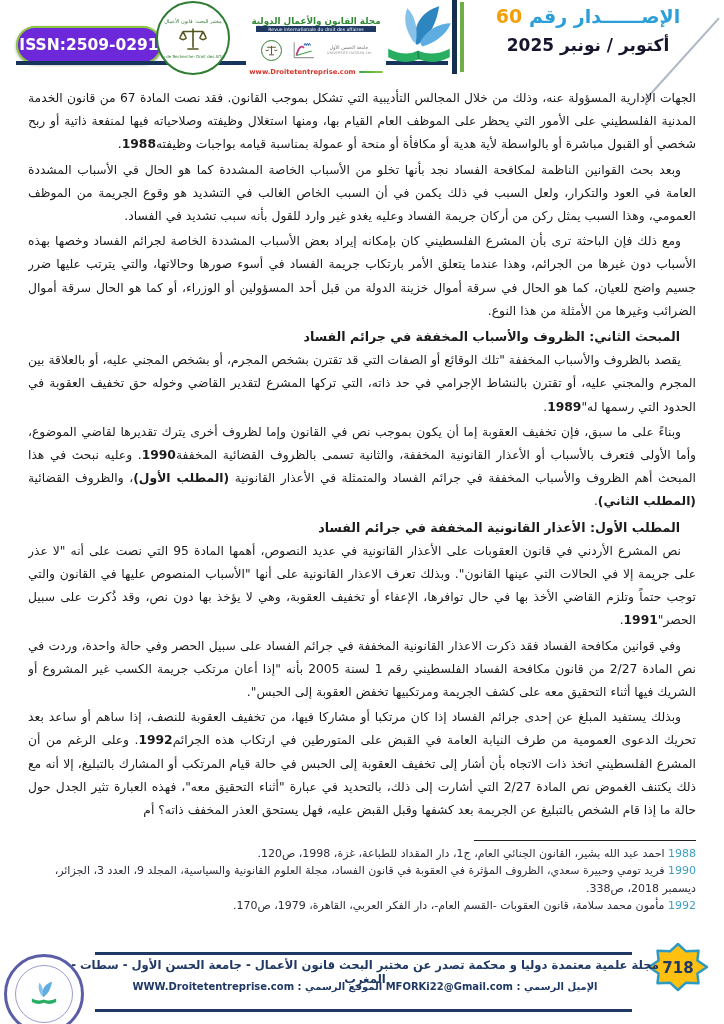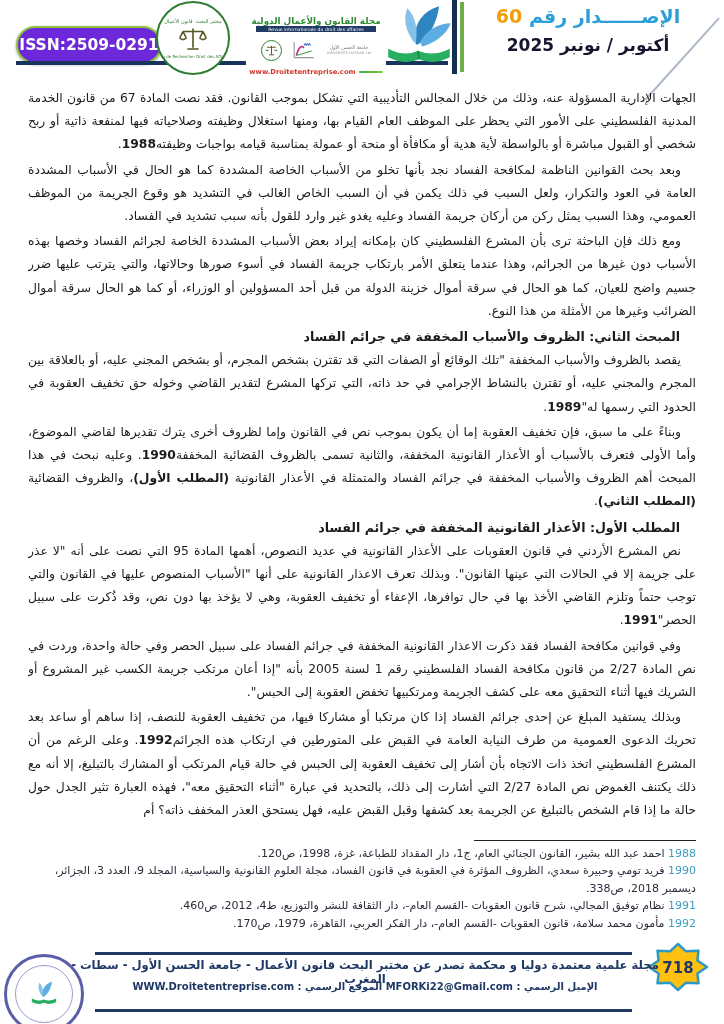--- a/index.html
+++ b/index.html
@@ -154,21 +154,20 @@
       <div class="para indent"><span>نص المشرع الأردني في قانون العقوبات على الأعذار القانونية في عديد النصوص، أهمها المادة 95 التي نصت على أنه "لا عذر على جريمة إلا في الحالات التي عينها القانون". وبذلك تعرف الاعذار القانونية على أنها "الأسباب المنصوص عليها في القانون والتي توجب حتماً وتلزم القاضي الأخذ بها في حال توافرها، الإعفاء أو تخفيف العقوبة، وهي لا يؤخذ بها دون نص، وقد ذُكرت على سبيل الحصر"</span><b>1991</b><span>.</span></div>
       <div class="para indent"><span>وفي قوانين مكافحة الفساد فقد ذكرت الاعذار القانونية المخففة في جرائم الفساد على سبيل الحصر وفي حالة واحدة، وردت في نص المادة 2/27 من قانون مكافحة الفساد الفلسطيني رقم 1 لسنة 2005 بأنه "إذا أعان مرتكب جريمة الكسب غير المشروع أو الشريك فيها أثناء التحقيق معه على كشف الجريمة ومرتكبيها تخفض العقوبة إلى الحبس".</span></div>
       <div class="para indent"><span>وبذلك يستفيد المبلغ عن إحدى جرائم الفساد إذا كان مرتكبا أو مشاركا فيها، من تخفيف العقوبة للنصف، إذا ساهم أو ساعد بعد تحريك الدعوى العمومية من طرف النيابة العامة في القبض على المتورطين في ارتكاب هذه الجرائم</span><b>1992</b><span>. وعلى الرغم من أن المشرع الفلسطيني اتخذ ذات الاتجاه بأن أشار إلى تخفيف العقوبة إلى الحبس في حالة قيام المرتكب أو المشارك بالتبليغ، إلا أنه مع ذلك يكتنف الغموض نص المادة 2/27 التي أشارت إلى ذلك، بالتحديد في عبارة "أثناء التحقيق معه"، فهذه العبارة تثير الجدل حول حالة ما إذا قام الشخص بالتبليغ عن الجريمة بعد كشفها وقبل القبض عليه، فهل يستحق العذر المخفف ذاته؟ أم</span></div>
     </div>
 
   <div class="fn-block">
     <div class="fn-sep"></div>
     <div>
         <div class="footnote"><span class="fn-num">1988</span><span> احمد عبد الله بشير، القانون الجنائي العام، ج1، دار المقداد للطباعة، غزة، 1998، ص120.</span></div>
         <div class="footnote"><span class="fn-num">1990</span><span> فريد تومي وحبيرة سعدي، الظروف المؤثرة في العقوبة في قانون الفساد، مجلة العلوم القانونية والسياسية، المجلد 9، العدد 3، الجزائر، ديسمبر 2018، ص338.</span></div>
-        <div class="footnote"><span class="fn-num">1991</span><span> نظام توفيق المجالي، شرح قانون العقوبات -القسم العام-، دار الثقافة للنشر والتوزيع، ط4، 2012، ص460.</span></div>
         <div class="footnote"><span class="fn-num">1992</span><span> مأمون محمد سلامة، قانون العقوبات -القسم العام-، دار الفكر العربي، القاهرة، 1979، ص170.</span></div>
       </div>
   </div>
 
   <div>
     <svg class="badge" width="62" height="52" viewBox="0 0 62 52">
       <polygon points="59,25 49.4,18.5 50.5,8.7 38,9.3 30,2 22,9.3 9.5,8.7 10.6,18.5 1,25 10.6,31.5 9.5,41.3 22,40.7 30,48 38,40.7 50.5,41.3 49.4,31.5" fill="#FFC010" stroke="#2E9AC4" stroke-width="2.5" stroke-linejoin="round"></polygon>
       <text x="30" y="31" text-anchor="middle" fill="#1F3864" font-size="15" font-weight="bold">718</text>
     </svg>
 

